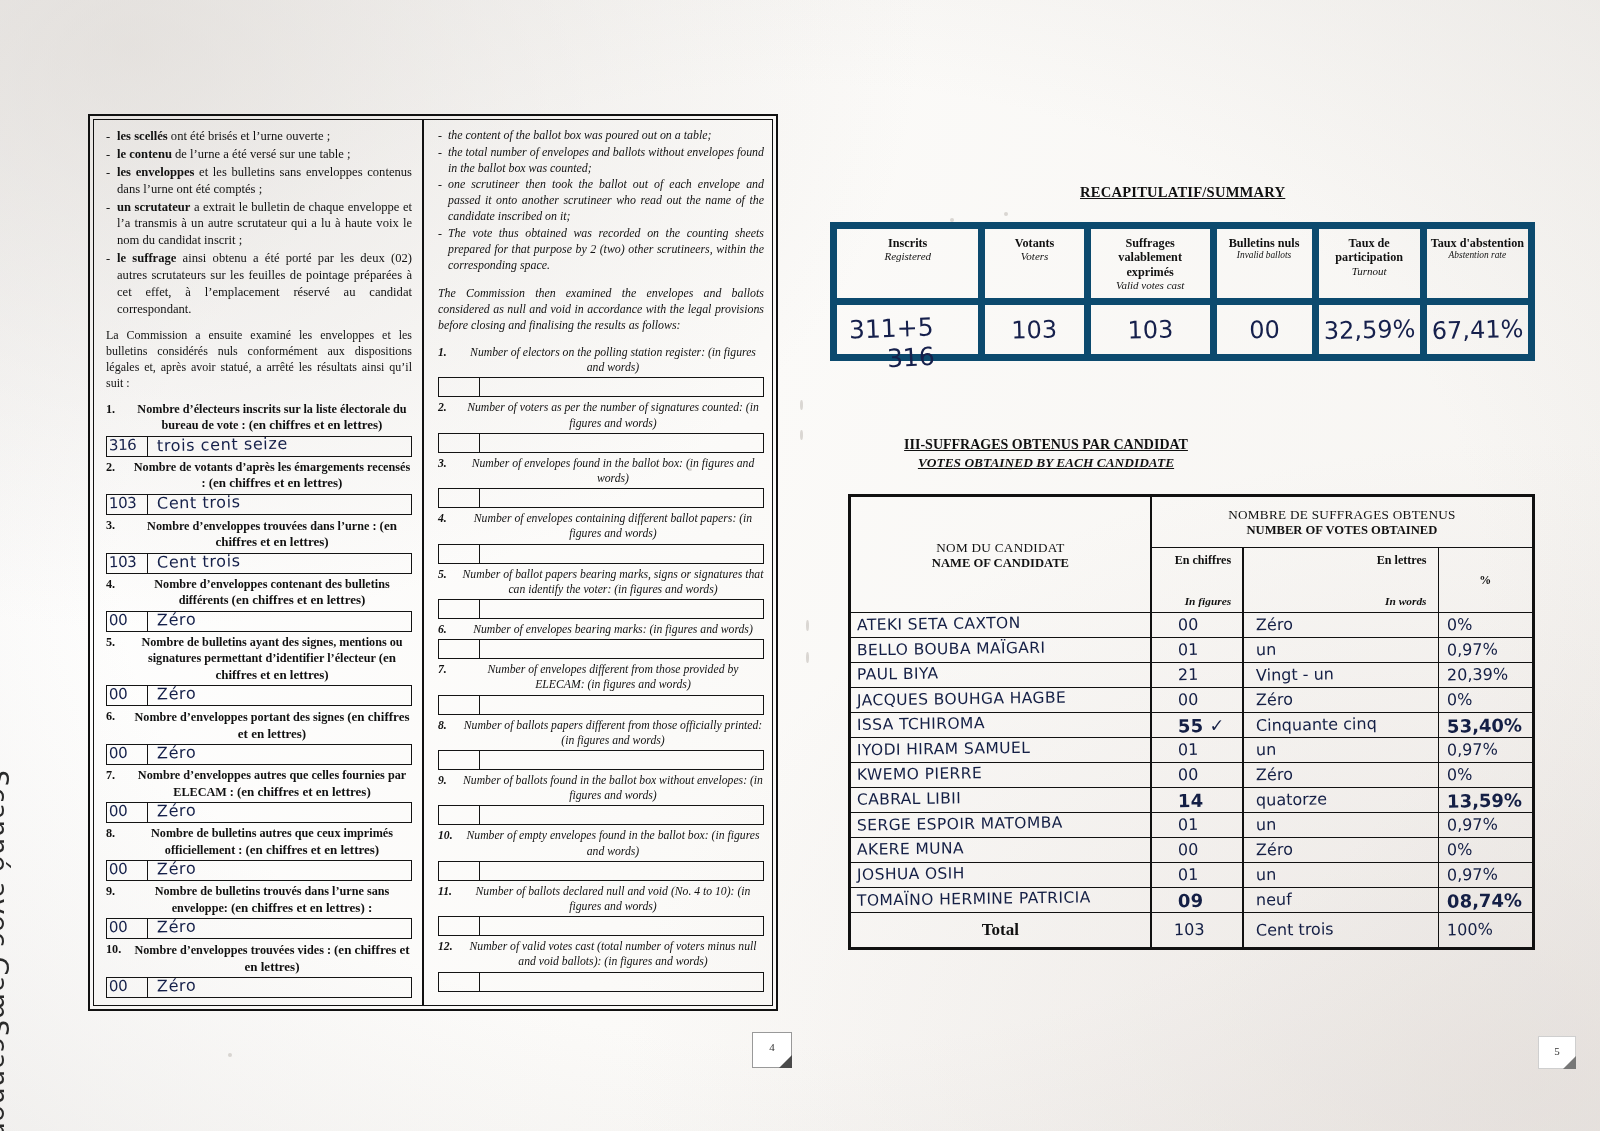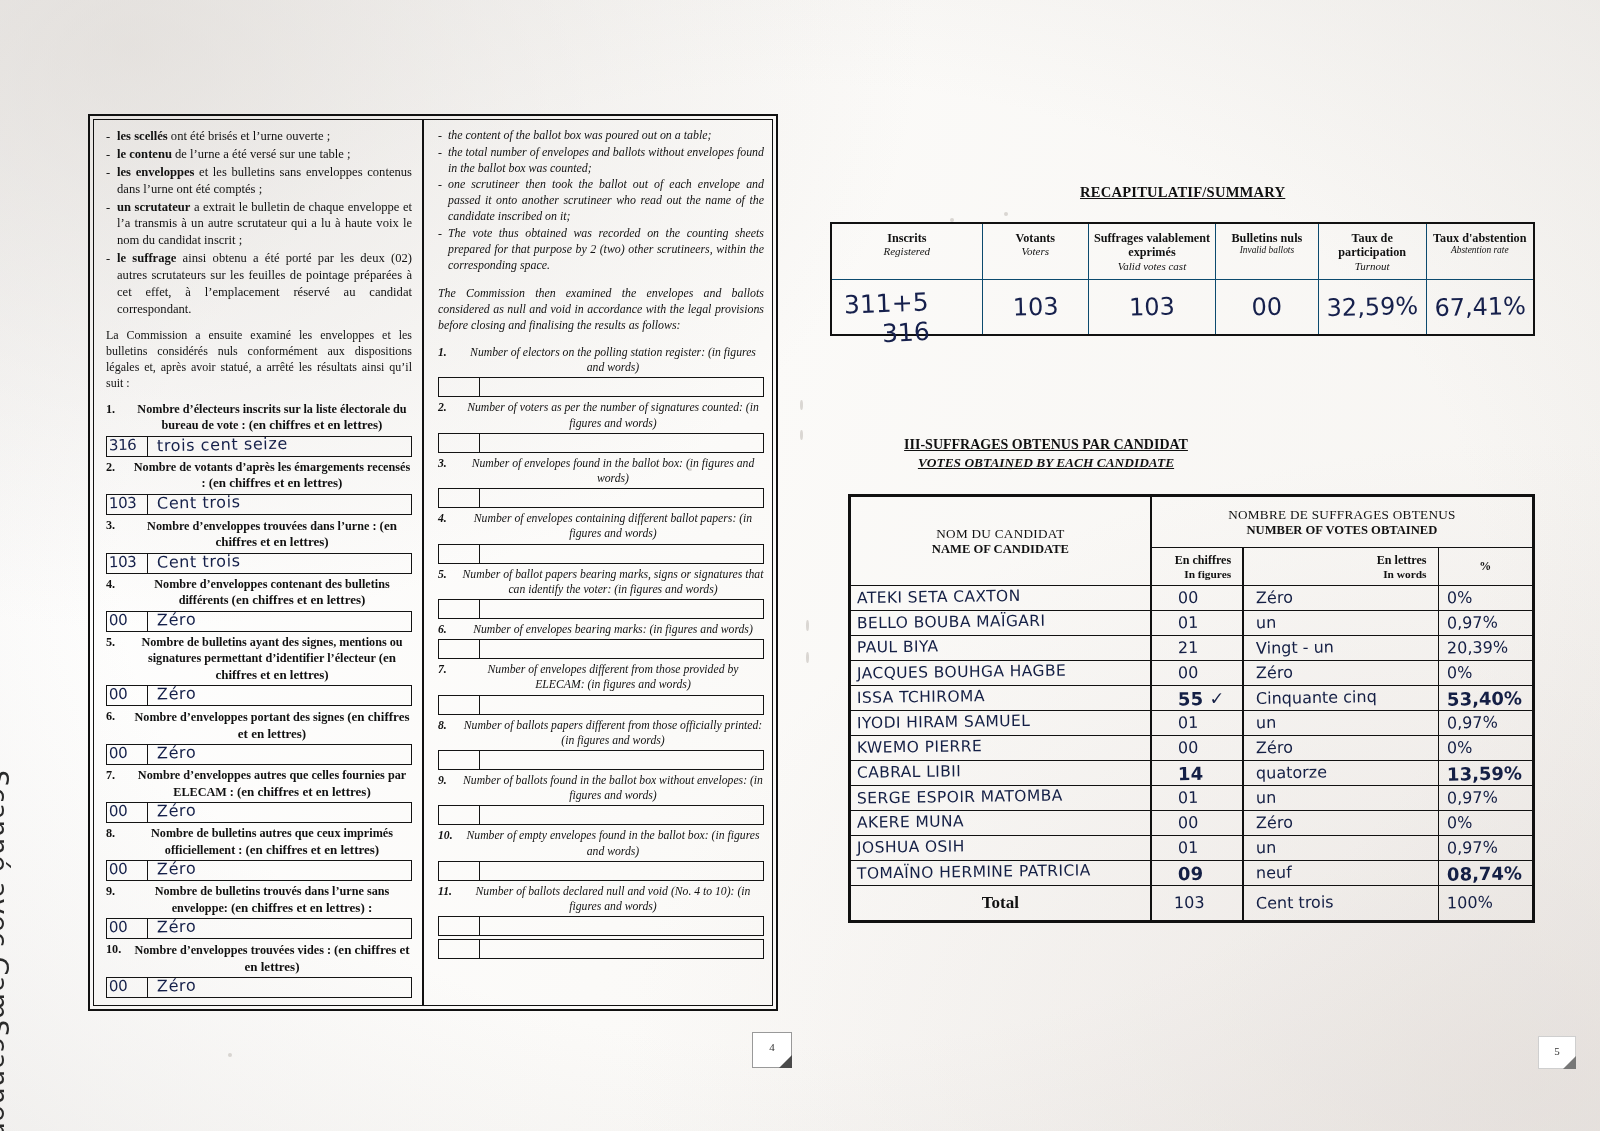--- a/index.html
+++ b/index.html
@@ -124,21 +124,21 @@
     text-decoration:underline; color:#111; z-index:3;
   }
   .recap-table{
     position:absolute; left:830px; top:222px;
     width:705px; z-index:3;
     border:2px solid #111;
     border-collapse:collapse;
     background:transparent;
   }
   .recap-table td{
-    border:1px solid #0c4a6e;
+    border:7px solid #0c4a6e;
     text-align:center;
     vertical-align:top;
     padding:7px 3px 6px 3px;
   }
   .rh-fr{ font-size:12.2px; font-weight:bold; line-height:1.18; display:block; color:#111;}
   .rh-en{ font-size:11px; font-style:italic; line-height:1.2; display:block; color:#111;}
   .rh-en.sm{ font-size:9.4px; }
   .recap-table tr.vals td{ height:56px; vertical-align:middle; padding:0; position:relative;}
   .recap-table tr.vals .hw{ position:static; display:block; font-family:"DejaVu Sans", sans-serif;
     color:#16204c; font-size:24px; transform:rotate(-1.4deg); letter-spacing:0px;}
@@ -164,21 +164,21 @@
     border-collapse:collapse;
     background:transparent;
   }
   .cand-table th, .cand-table td{ border:1px solid #111; }
   .cand-table th.thick-l{ border-left:2.5px solid #111; }
   .ch-top{ padding:10px 4px 9px 4px; text-align:center;}
   .ch-top .fr{ display:block; font-size:13.2px; font-weight:normal; letter-spacing:.3px; color:#111;}
   .ch-top .en{ display:block; font-size:12.6px; color:#111;}
   .ch-sub{ padding:5px 11px 5px 3px; text-align:right;}
   .ch-sub .fr{ display:block; font-size:12.1px; color:#111;}
-  .ch-sub .en{ display:block; font-size:11.4px; color:#111;}
+  .ch-sub .en{ display:block; font-size:11.4px; font-style:italic; color:#111;margin-top:27px;}
   .ch-pct{ font-size:12px; text-align:center; color:#111;}
 
   .cand-table td.cname{ height:25px; padding:0 0 0 6px; position:relative; width:300px;}
   .cand-table td.cfig { height:25px; padding:0; position:relative; width:92px;}
   .cand-table td.cwrd { height:25px; padding:0; position:relative; width:194px;}
   .cand-table td.cpct { height:25px; padding:0; position:relative; width:95px;}
   .cand-table td.cfig, .cand-table td.cwrd{ border-left:2px solid #111; }
   .ch{
     position:absolute;
     font-family:"DejaVu Sans", sans-serif;
@@ -580,20 +580,24 @@
      <div class="abox en">
        <div class="fig">
               <span class="hw"></span>
             </div>
        <div class="wrd">
               <span class="hw"></span>
             </div>
      </div>
    </div>
         <div class="nitem">
+     <div class="nrow">
+       <span class="nnum">12.</span>
+       <span class="ntxt">Number of valid votes cast (total number of voters minus null and void ballots): (in figures and words)</span>
+     </div>
      <div class="abox en">
        <div class="fig">
               <span class="hw"></span>
             </div>
        <div class="wrd">
               <span class="hw"></span>
             </div>
      </div>
    </div>
       </div>

